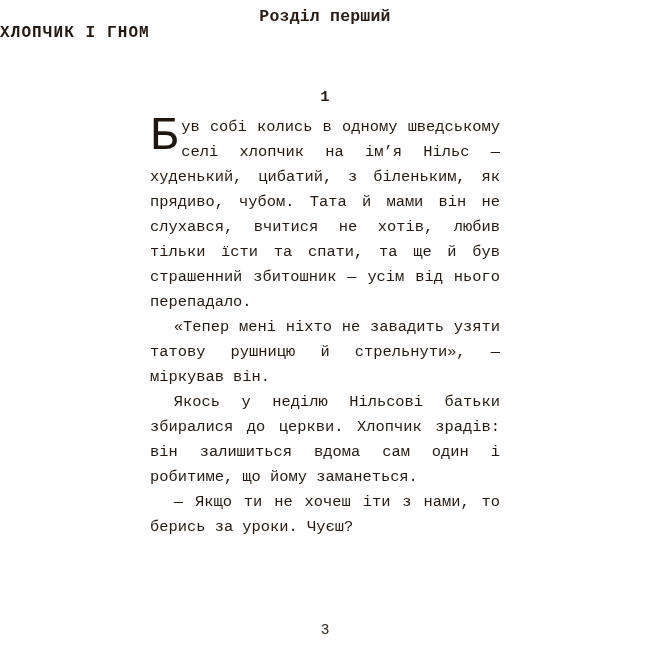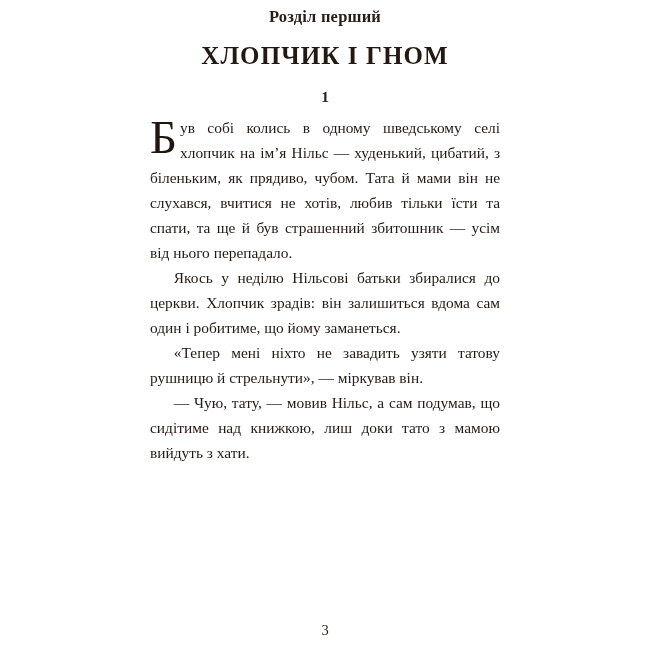--- a/index.html
+++ b/index.html
@@ -12,39 +12,40 @@
     background: #ffffff;
     font-family: "Liberation Serif", "DejaVu Serif", serif;
     color: #241a13;
     overflow: hidden;
   }
   .page {
     position: relative;
     width: 650px;
     height: 477px;
     box-sizing: border-box;
+    font-family: Liberation Mono, monospace;
   }
   .chapter-label {
     position: absolute;
     top: 7px;
     left: 0;
     width: 650px;
     text-align: center;
     font-size: 16.5px;
     font-weight: bold;
     letter-spacing: 0.2px;
     color: #2a1d15;
   }
   .chapter-title {
     position: absolute;
-    top: 42px;
+    top: 24px;
     left: 0;
     width: 650px;
-    text-align: center;
-    font-size: 25px;
+    text-align: left;
+    font-size: 16px;
     font-weight: bold;
     letter-spacing: 1.1px;
     color: #241912;
   }
   .section-number {
     position: absolute;
     top: 88px;
     left: 0;
     width: 650px;
     text-align: center;
@@ -95,20 +96,20 @@
 <div class="page">
 
   <div class="chapter-label">Розділ перший</div>
 
   <div class="chapter-title">ХЛОПЧИК І ГНОМ</div>
 
   <div class="section-number">1</div>
 
   <div class="text-block">
     <p class="para first">Був собі колись в одному шведському селі хлопчик на ім’я Нільс — худенький, цибатий, з біленьким, як прядиво, чубом. Тата й мами він не слухався, вчитися не хотів, любив тільки їсти та спати, та ще й був страшенний збитошник — усім від нього перепадало.</p>
+    <p class="para">«Тепер мені ніхто не завадить узяти татову рушницю й стрельнути», — міркував він.</p>
     <p class="para">Якось у неділю Нільсові батьки збиралися до церкви. Хлопчик зрадів: він залишиться вдома сам один і робитиме, що йому заманеться.</p>
-    <p class="para">«Тепер мені ніхто не завадить узяти татову рушницю й стрельнути», — міркував він.</p>
-    <p class="para">— Чую, тату, — мовив Нільс, а сам подумав, що сидітиме над книжкою, лиш доки тато з мамою вийдуть з хати.</p>
+    <p class="para">— Якщо ти не хочеш іти з нами, то берись за уроки. Чуєш?</p>
   </div>
 
   <div class="page-number">3</div>
 
 </div>
 
 </body></html>

